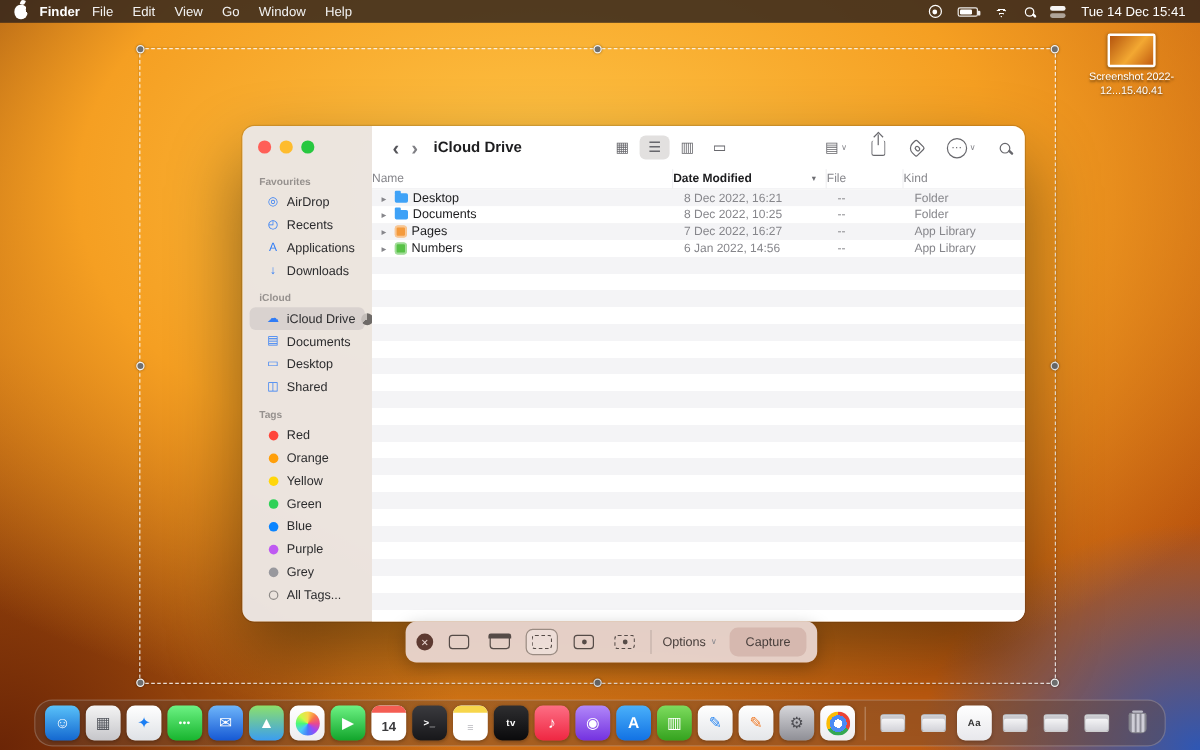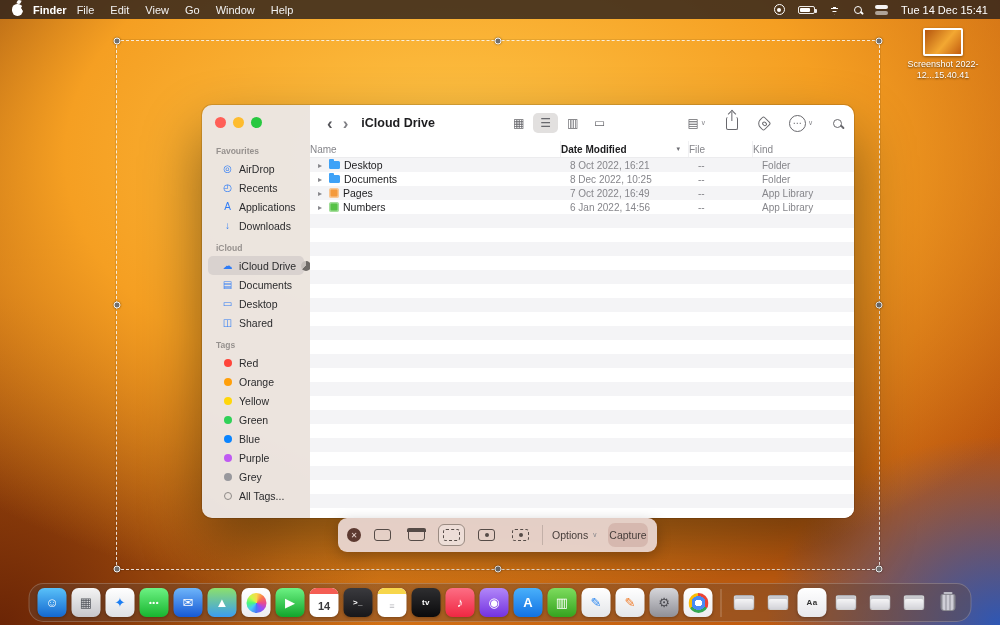--- a/index.html
+++ b/index.html
@@ -132,21 +132,21 @@
   .tool { padding:4px; border-radius:6px; display:flex; }
   .tool.sel { border:1px solid #9a8b82; background:rgba(255,255,255,.3); }
   .t-shape { width:17px; height:12px; border:1.6px solid #554b47; border-radius:3px; display:block; position:relative; }
   .t-window::before { content:''; position:absolute; left:-1.6px; right:-1.6px; top:-1.6px; height:4px; background:#554b47; border-radius:2px 2px 0 0; }
   .t-dashed { border-style:dashed; border-width:1.4px; }
   .t-dot::after { content:''; position:absolute; width:4px; height:4px; background:#554b47; border-radius:50%;
     left:50%; top:50%; transform:translate(-50%,-50%); }
   .ss-divider { width:1px; height:20px; background:rgba(0,0,0,.15); }
   .ss-options { font-size:10.5px; color:#463d3a; display:flex; align-items:center; gap:4px; }
   .ss-capture { font-size:10.5px; color:#463d3a; background:rgba(203,166,156,.55);
-    padding:6px 1px; border-radius:7px; margin-left:2px; }
+    padding:6px 13px; border-radius:7px; margin-left:2px; }
 
   
   .dock { position:absolute; left:50%; bottom:3px; transform:translateX(-50%); z-index:30;
     display:flex; align-items:center; gap:5px; padding:4px 8px;
     background:rgba(100,72,55,.38); border:1px solid rgba(255,255,255,.2); border-radius:15px; }
   .dock-icon { width:29px; height:29px; border-radius:7px; display:flex; align-items:center; justify-content:center;
     flex:0 0 auto; box-shadow:0 1px 3px rgba(0,0,0,.25); position:relative; overflow:hidden; }
   .d-glyph { color:#fff; font-size:13px; line-height:1; font-weight:bold; }
   .d-glyph.small { font-size:8px; letter-spacing:.5px; }
   .wheel-photos { width:20px; height:20px; border-radius:50%;
@@ -345,41 +345,41 @@
             <span>Kind</span>
           </div>
         </div>
       <div class="list-body" id="file-rows">
           <div class="file-row stripe">
             <div class="cell-name">
               <span class="disclosure">▸</span>
               <span class="fi-folder" style="background: rgb(63, 162, 247);"></span>
               <span>Desktop</span>
             </div>
-            <div class="cell-dim">8 Oct 2022, 16:21</div>
+            <div class="cell-dim">8 Dec 2022, 16:21</div>
             <div class="cell-dim">--</div>
             <div class="cell-dim">Folder</div>
           </div>
           <div class="file-row plain">
             <div class="cell-name">
               <span class="disclosure">▸</span>
               <span class="fi-folder" style="background: rgb(63, 162, 247);"></span>
               <span>Documents</span>
             </div>
             <div class="cell-dim">8 Dec 2022, 10:25</div>
             <div class="cell-dim">--</div>
             <div class="cell-dim">Folder</div>
           </div>
           <div class="file-row stripe">
             <div class="cell-name">
               <span class="disclosure">▸</span>
               <span class="fi-app" style="background: rgb(244, 154, 60);"></span>
               <span>Pages</span>
             </div>
-            <div class="cell-dim">7 Oct 2022, 16:49</div>
+            <div class="cell-dim">7 Dec 2022, 16:27</div>
             <div class="cell-dim">--</div>
             <div class="cell-dim">App Library</div>
           </div>
           <div class="file-row plain">
             <div class="cell-name">
               <span class="disclosure">▸</span>
               <span class="fi-app" style="background: rgb(87, 194, 70);"></span>
               <span>Numbers</span>
             </div>
             <div class="cell-dim">6 Jan 2022, 14:56</div>

